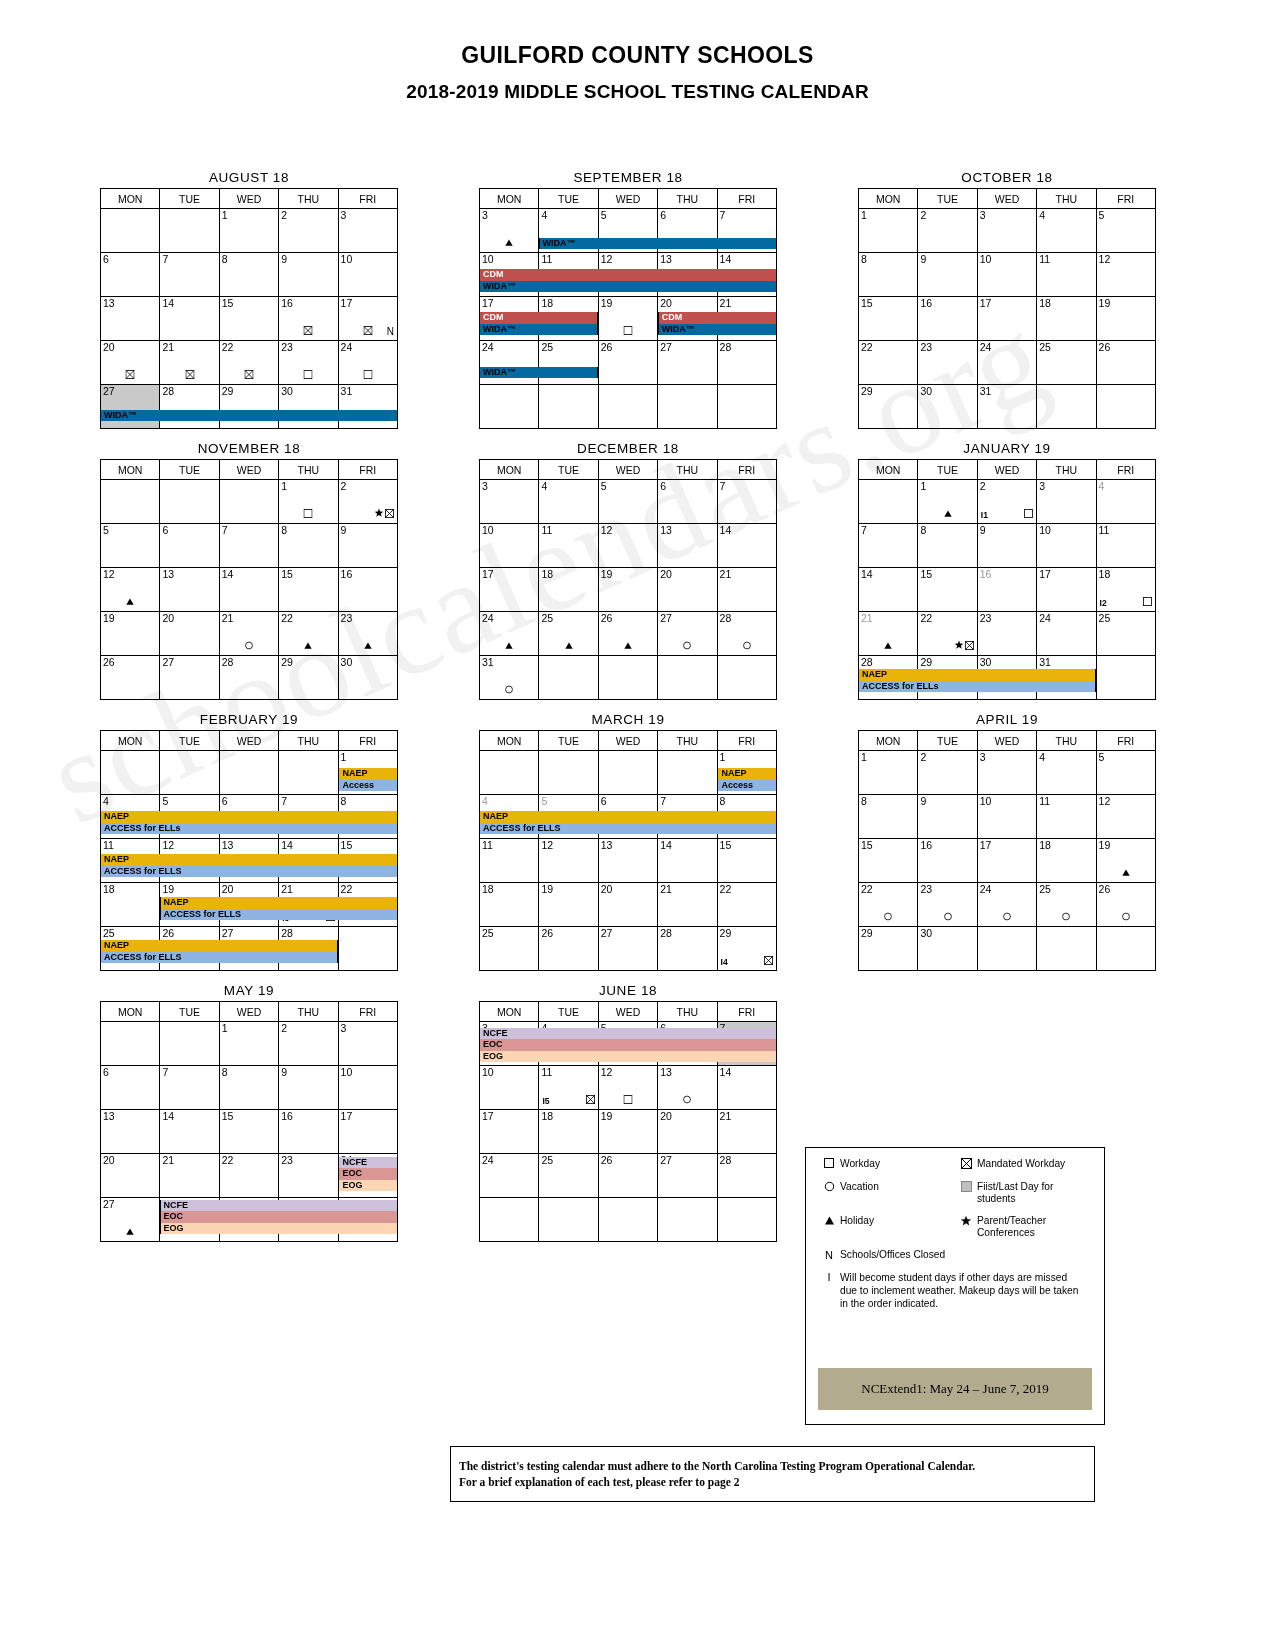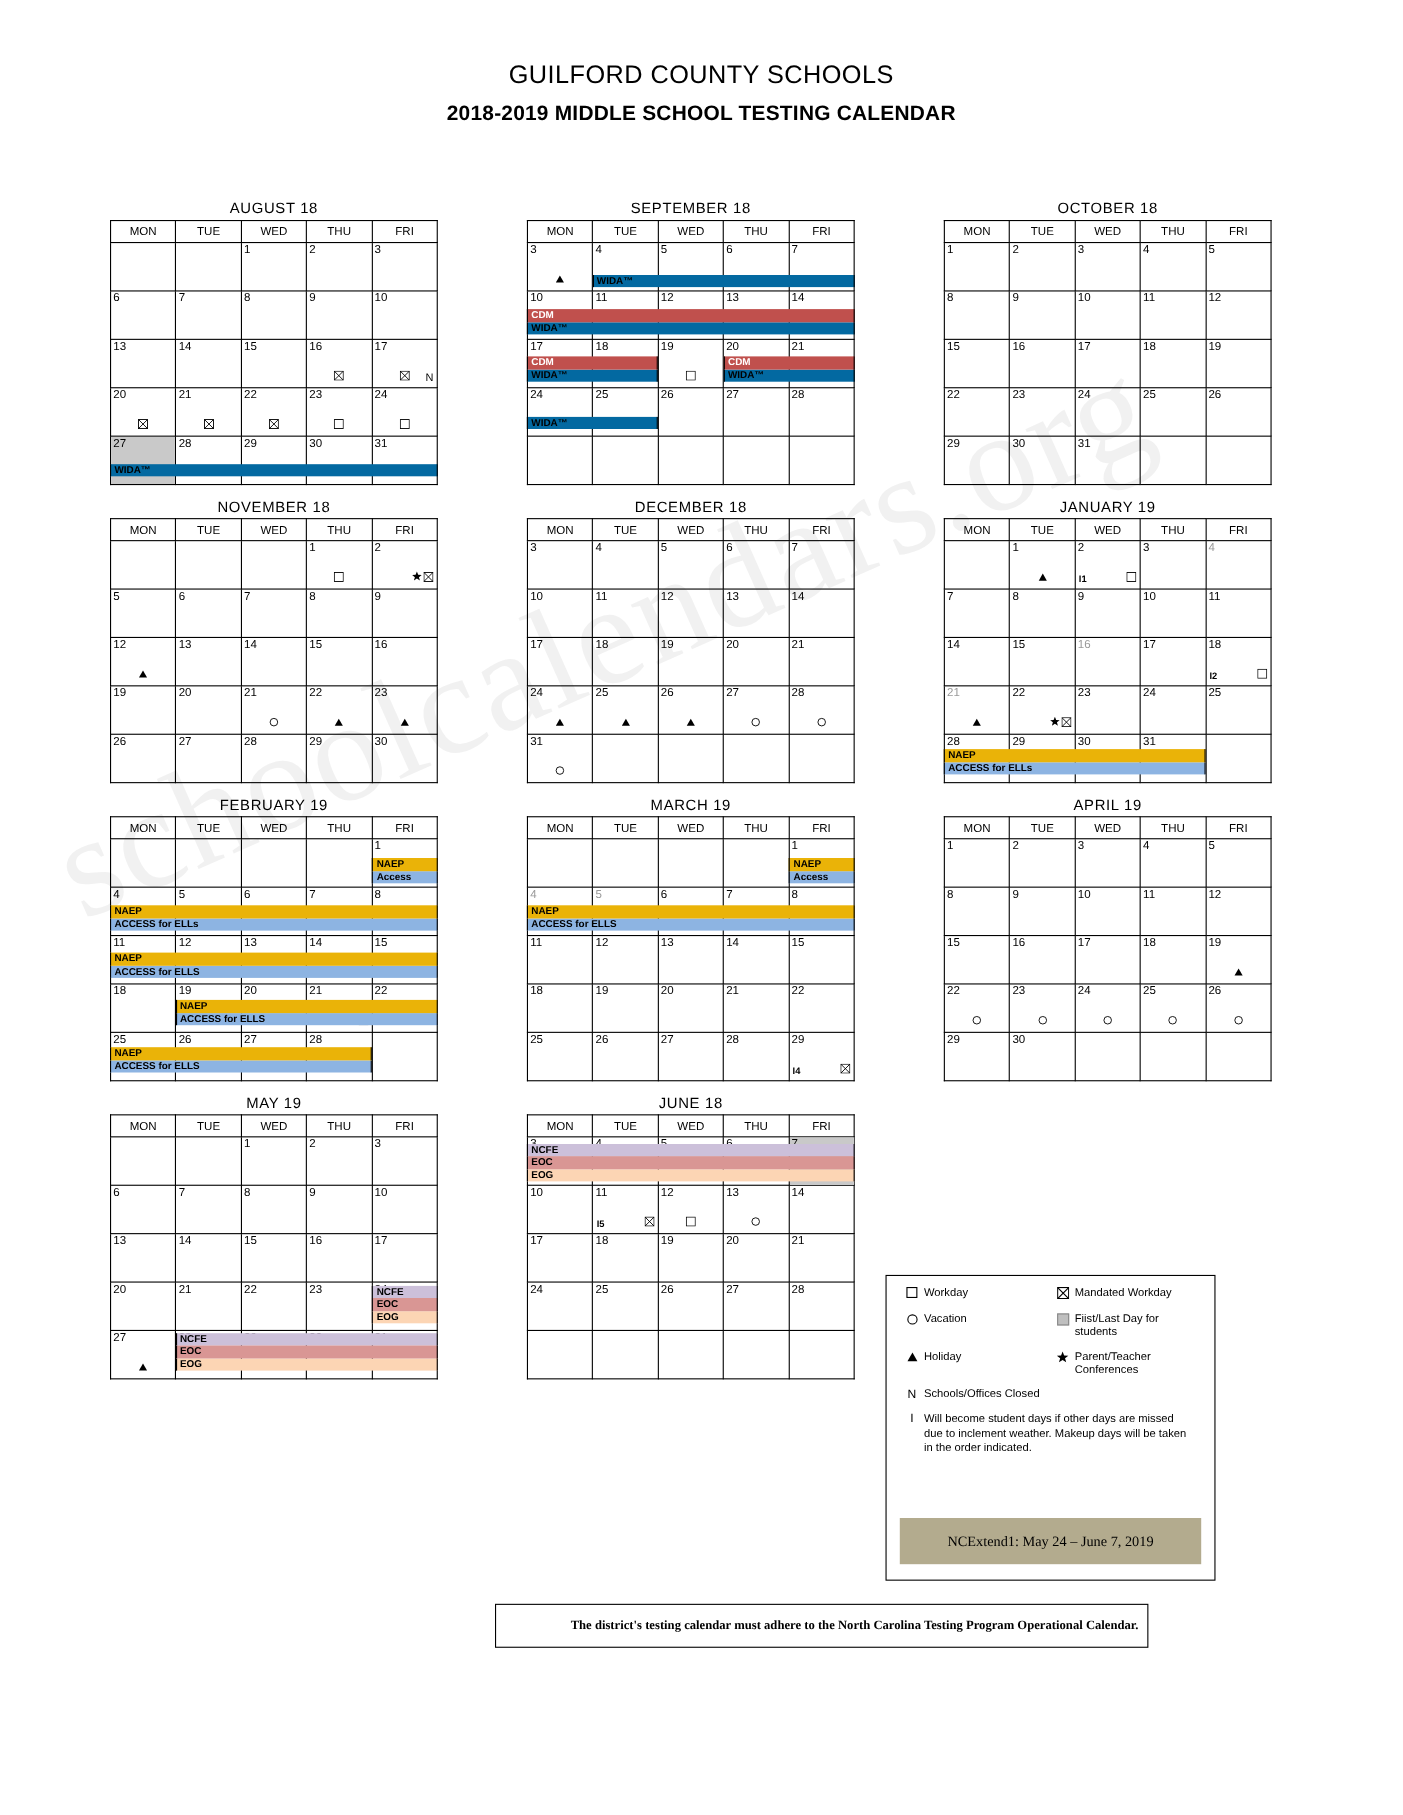--- a/index.html
+++ b/index.html
@@ -3,22 +3,22 @@
 <meta charset="utf-8">
 <style>
   html,body{margin:0;padding:0;}
   body{
     width:1275px;height:1650px;background:#ffffff;
     font-family:"Liberation Sans", sans-serif;
     color:#000;position:relative;overflow:hidden;
   }
   .page{position:relative;width:1275px;height:1650px;}
   .title1{
-    text-align:center;font-size:23px;font-weight:normal;letter-spacing:.4px;
-    margin-top:54px;
+    text-align:center;font-size:23px;font-weight:bold;letter-spacing:.4px;
+    margin-top:42px;
   }
   .title2{
     text-align:center;font-size:19px;font-weight:bold;letter-spacing:.2px;
     margin-top:12px;
   }
   .watermark{
     position:absolute;left:120px;top:430px;width:1060px;height:680px;
     font-size:130px;color:rgba(150,150,150,.13);
     transform:rotate(-24deg);pointer-events:none;font-family:"Liberation Serif",serif;
     letter-spacing:2px;
@@ -76,22 +76,22 @@
   .legcell{width:140px;display:flex;align-items:flex-start;}
   .legsym{width:22px;text-align:center;font-size:11px;flex:0 0 22px;}
   .legtxt{font-size:10.2px;line-height:12px;}
   .legnote{display:flex;margin-top:2px;}
   .legnote .legtxt{font-size:10.2px;line-height:13px;font-weight:normal;}
   .ncbox{
     position:absolute;left:12px;right:12px;bottom:14px;background:#b3ab8e;
     text-align:center;font-size:13px;padding:13px 0;font-family:"Liberation Serif",serif;
   }
   .footer{
-    position:absolute;left:450px;top:1404px;width:594px;border:1.6px solid #000;
-    box-sizing:border-box;padding:11px 8px;text-align:right;
+    position:absolute;left:450px;top:1404px;width:645px;border:1.6px solid #000;
+    box-sizing:border-box;padding:11px 8px;text-align:left;
     font-size:11.5px;line-height:16px;font-weight:bold;font-family:"Liberation Serif",serif;
   }
   .sq{display:inline-block;width:8px;height:8px;border:1px solid #000;}
   .sqg{display:inline-block;width:9px;height:9px;background:#bfbfbf;border:1px solid #888;}
 </style>
 </head>
 <body>
 
 <div class="page">
 
@@ -1455,14 +1455,15 @@
     </div>
     <div class="legnote">
       <span class="legsym">I</span>
       <span class="legtxt" style="width:245px">Will become student days if other days are missed due to inclement weather. Makeup days will be taken in the order indicated.</span>
     </div>
     <div class="ncbox">NCExtend1:  May 24 – June 7, 2019</div>
   </div>
 
   <div class="footer">
     <div>The district's testing calendar must adhere to the North Carolina Testing Program Operational Calendar.</div>
+    <div>For a brief explanation of each test, please refer to page 2</div>
   </div>
 </div>
 
 </body></html>

